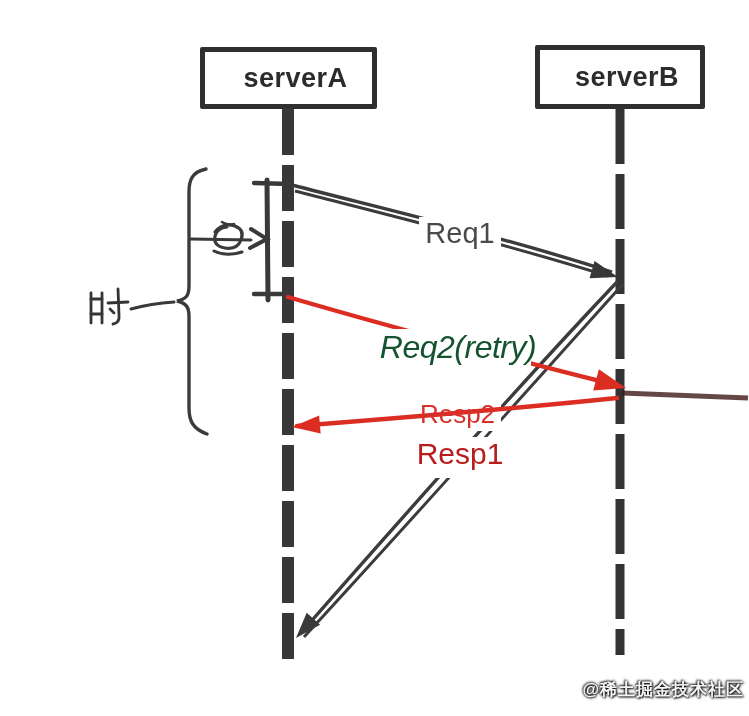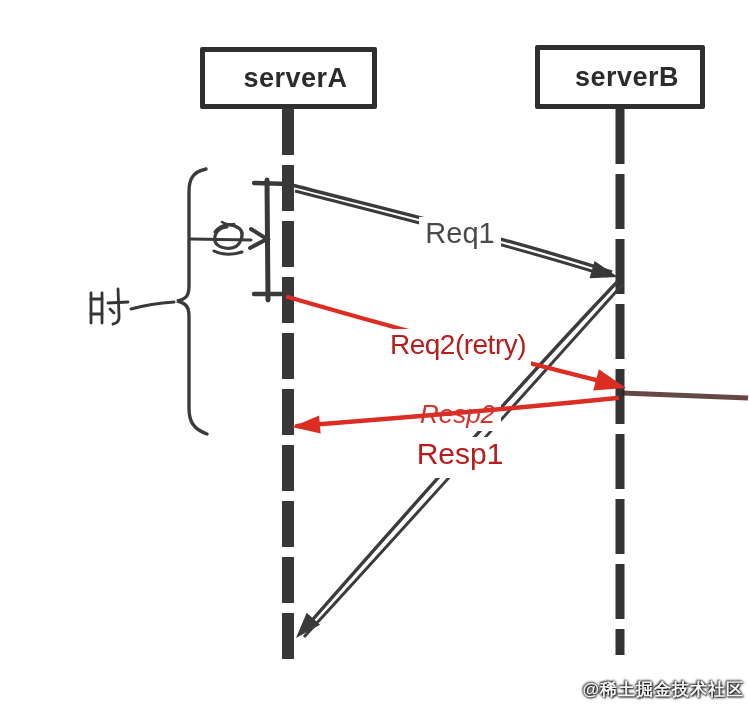--- a/index.html
+++ b/index.html
@@ -19,26 +19,26 @@
     display:flex;align-items:center;justify-content:center;
     font-weight:bold;font-size:27px;color:#2c2c2f;letter-spacing:.5px;padding-left:14px;
   }
   #actor-a{left:200px;top:47px;width:177px;height:62px;}
   #actor-b{left:535px;top:45px;width:170px;height:64px;}
   .msg-label{
     position:absolute;z-index:2;background:#ffffff;
     display:flex;align-items:flex-start;justify-content:center;white-space:nowrap;
   }
   #lbl-req1{left:419px;top:217px;width:82px;height:35px;font-size:29px;color:#4a4a4e;}
-  #lbl-req2{left:385px;top:329px;width:146px;height:40px;font-size:28px;color:#b91c1c;letter-spacing:-.5px;}
+  #lbl-req2{left:385px;top:329px;width:146px;height:40px;font-size:32px;color:#14532d;letter-spacing:-.5px;font-style:italic;}
   #patch-resp2{left:414px;top:398px;width:87px;height:33px;}
   #lbl-resp2{
     position:absolute;z-index:4;left:414px;top:398px;width:87px;height:33px;
     display:flex;align-items:center;justify-content:center;
-    background:transparent;font-size:26px;color:#d5302a;white-space:nowrap;font-style:italic;
+    background:transparent;font-size:26px;color:#d5302a;white-space:nowrap;
   }
   #lbl-resp1{left:413px;top:437px;width:94px;height:41px;font-size:30px;color:#b91c1c;}
   #watermark{
     position:absolute;z-index:5;right:5px;bottom:15px;
     font-size:17px;font-weight:bold;color:#f4f4f4;letter-spacing:1px;
     text-shadow:0 0 3px rgba(0,0,0,.95),1px 1px 2px rgba(0,0,0,.9),-1px -1px 2px rgba(0,0,0,.7);
     white-space:nowrap;
     margin-left:33px;
   }
 </style>

